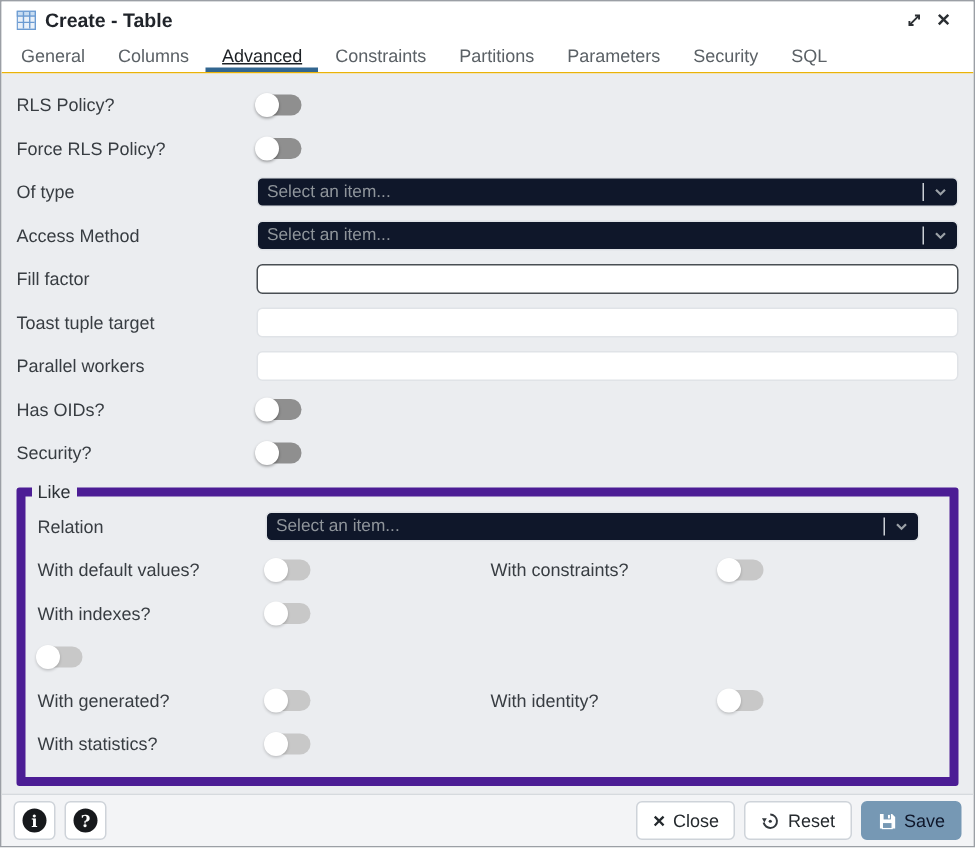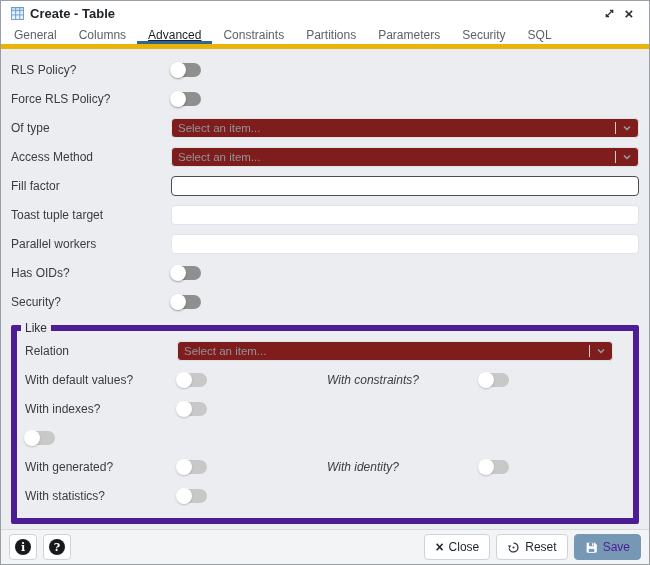--- a/index.html
+++ b/index.html
@@ -21,21 +21,21 @@
   .titlebar .win-icon { width: 13px; height: 13px; margin-right: 6px; flex: 0 0 auto; }
   .titlebar .title { font-size: 13px; font-weight: bold; color: #20242a; }
   .titlebar .spacer { flex: 1; }
   .titlebar .tb-btn {
     width: 20px; height: 20px; display: flex; align-items: center; justify-content: center;
     cursor: pointer; color: #2b2f33;
   }
   .titlebar .close-x { font-size: 15px; font-weight: bold; line-height: 1; }
   
   .tabbar {
-    height: 23px; background: #fff; border-bottom: 5px solid #eab308;
+    height: 23px; background: #fff; border-bottom: 1px solid #eab308;
     display: flex; align-items: stretch; padding-left: 2px; flex: 0 0 auto;
   }
   .tab {
     padding: 0 11px; font-size: 12px; color: #5b6166;
     display: flex; align-items: center; cursor: pointer;
     border-bottom: 3px solid transparent; padding-top: 2px;
   }
   .tab.active { color: #1d2125; border-bottom-color: #326690; text-decoration: underline; }
   
   .content {
@@ -50,21 +50,21 @@
   }
   .switch .knob {
     position: absolute; left: -1px; top: -1px;
     width: 16px; height: 16px; border-radius: 50%;
     background: #fff; box-shadow: 0 1px 2px rgba(0,0,0,0.35);
   }
   .switch.disabled { background: #c8c8c8; cursor: default; }
   .switch.disabled .knob { box-shadow: 0 1px 2px rgba(0,0,0,0.2); }
   
   .select {
-    flex: 1; height: 20px; background: #7f1d1d; border: 1px solid #dfe2e6;
+    flex: 1; height: 20px; background: #0f172a; border: 1px solid #dfe2e6;
     border-radius: 4px; display: flex; align-items: center;
     padding: 0 6px; cursor: pointer;
   }
   .select .ph { flex: 1; font-size: 11.5px; color: #8f959b; }
   .select .sep { width: 1px; height: 12px; background: #cbd0d5; margin-right: 6px; }
   .select .chev { width: 10px; height: 10px; flex: 0 0 auto; }
   
   .txt {
     flex: 1; height: 20px; background: #fff; border: 1px solid #e0e3e7;
     border-radius: 4px; font-size: 12px; padding: 0 6px; color: #24282c;
@@ -76,21 +76,21 @@
     margin-top: 5px; border: 6px solid #4c1d95; border-radius: 2px;
     padding: 1px 20px 8px 8px;
   }
   .like-fs legend { font-size: 12px; color: #2c3136; padding: 0 4px; margin-left: -4px; }
   .like-fs .row .lbl { width: 152px; }
   .grid-row { display: flex; height: 29px; }
   .cell { width: 50%; display: flex; align-items: center; }
   .cell .lbl { flex: 0 0 auto; font-size: 12px; color: #383d42; }
   .cell.c-left .lbl { width: 152px; }
   .cell.c-right { padding-left: 8px; }
-  .cell.c-right .lbl { width: 152px; font-style: italic; }
+  .cell.c-right .lbl { width: 152px; }
   
   .footer {
     height: 35px; flex: 0 0 auto; background: #f3f4f6; border-top: 1px solid #d6dade;
     display: flex; align-items: center; padding: 0 8px; gap: 6px;
   }
   .icon-btn {
     width: 28px; height: 26px; background: #fff; border: 1px solid #ced3d9;
     border-radius: 4px; display: flex; align-items: center; justify-content: center;
     cursor: pointer;
   }
@@ -101,21 +101,21 @@
   }
   .footer .spacer { flex: 1; }
   .btn {
     height: 26px; border-radius: 4px; border: 1px solid #ced3d9; background: #fff;
     display: flex; align-items: center; gap: 5px; padding: 0 10px;
     font-size: 12px; color: #24292d; cursor: pointer;
     font-family: "Liberation Sans", sans-serif;
   }
   .btn .x-glyph { font-size: 14px; font-weight: bold; line-height: 1; margin-top: -1px; }
   .btn.primary {
-    background: #7698b4; border-color: #7698b4; color: #4c1d95;
+    background: #7698b4; border-color: #7698b4; color: #0f172a;
   }
   .btn svg { display: block; }
 </style>
 </head>
 <body>
 
 <div class="dialog">
 
   <div class="titlebar">
     <svg class="win-icon" viewBox="0 0 14 14">

